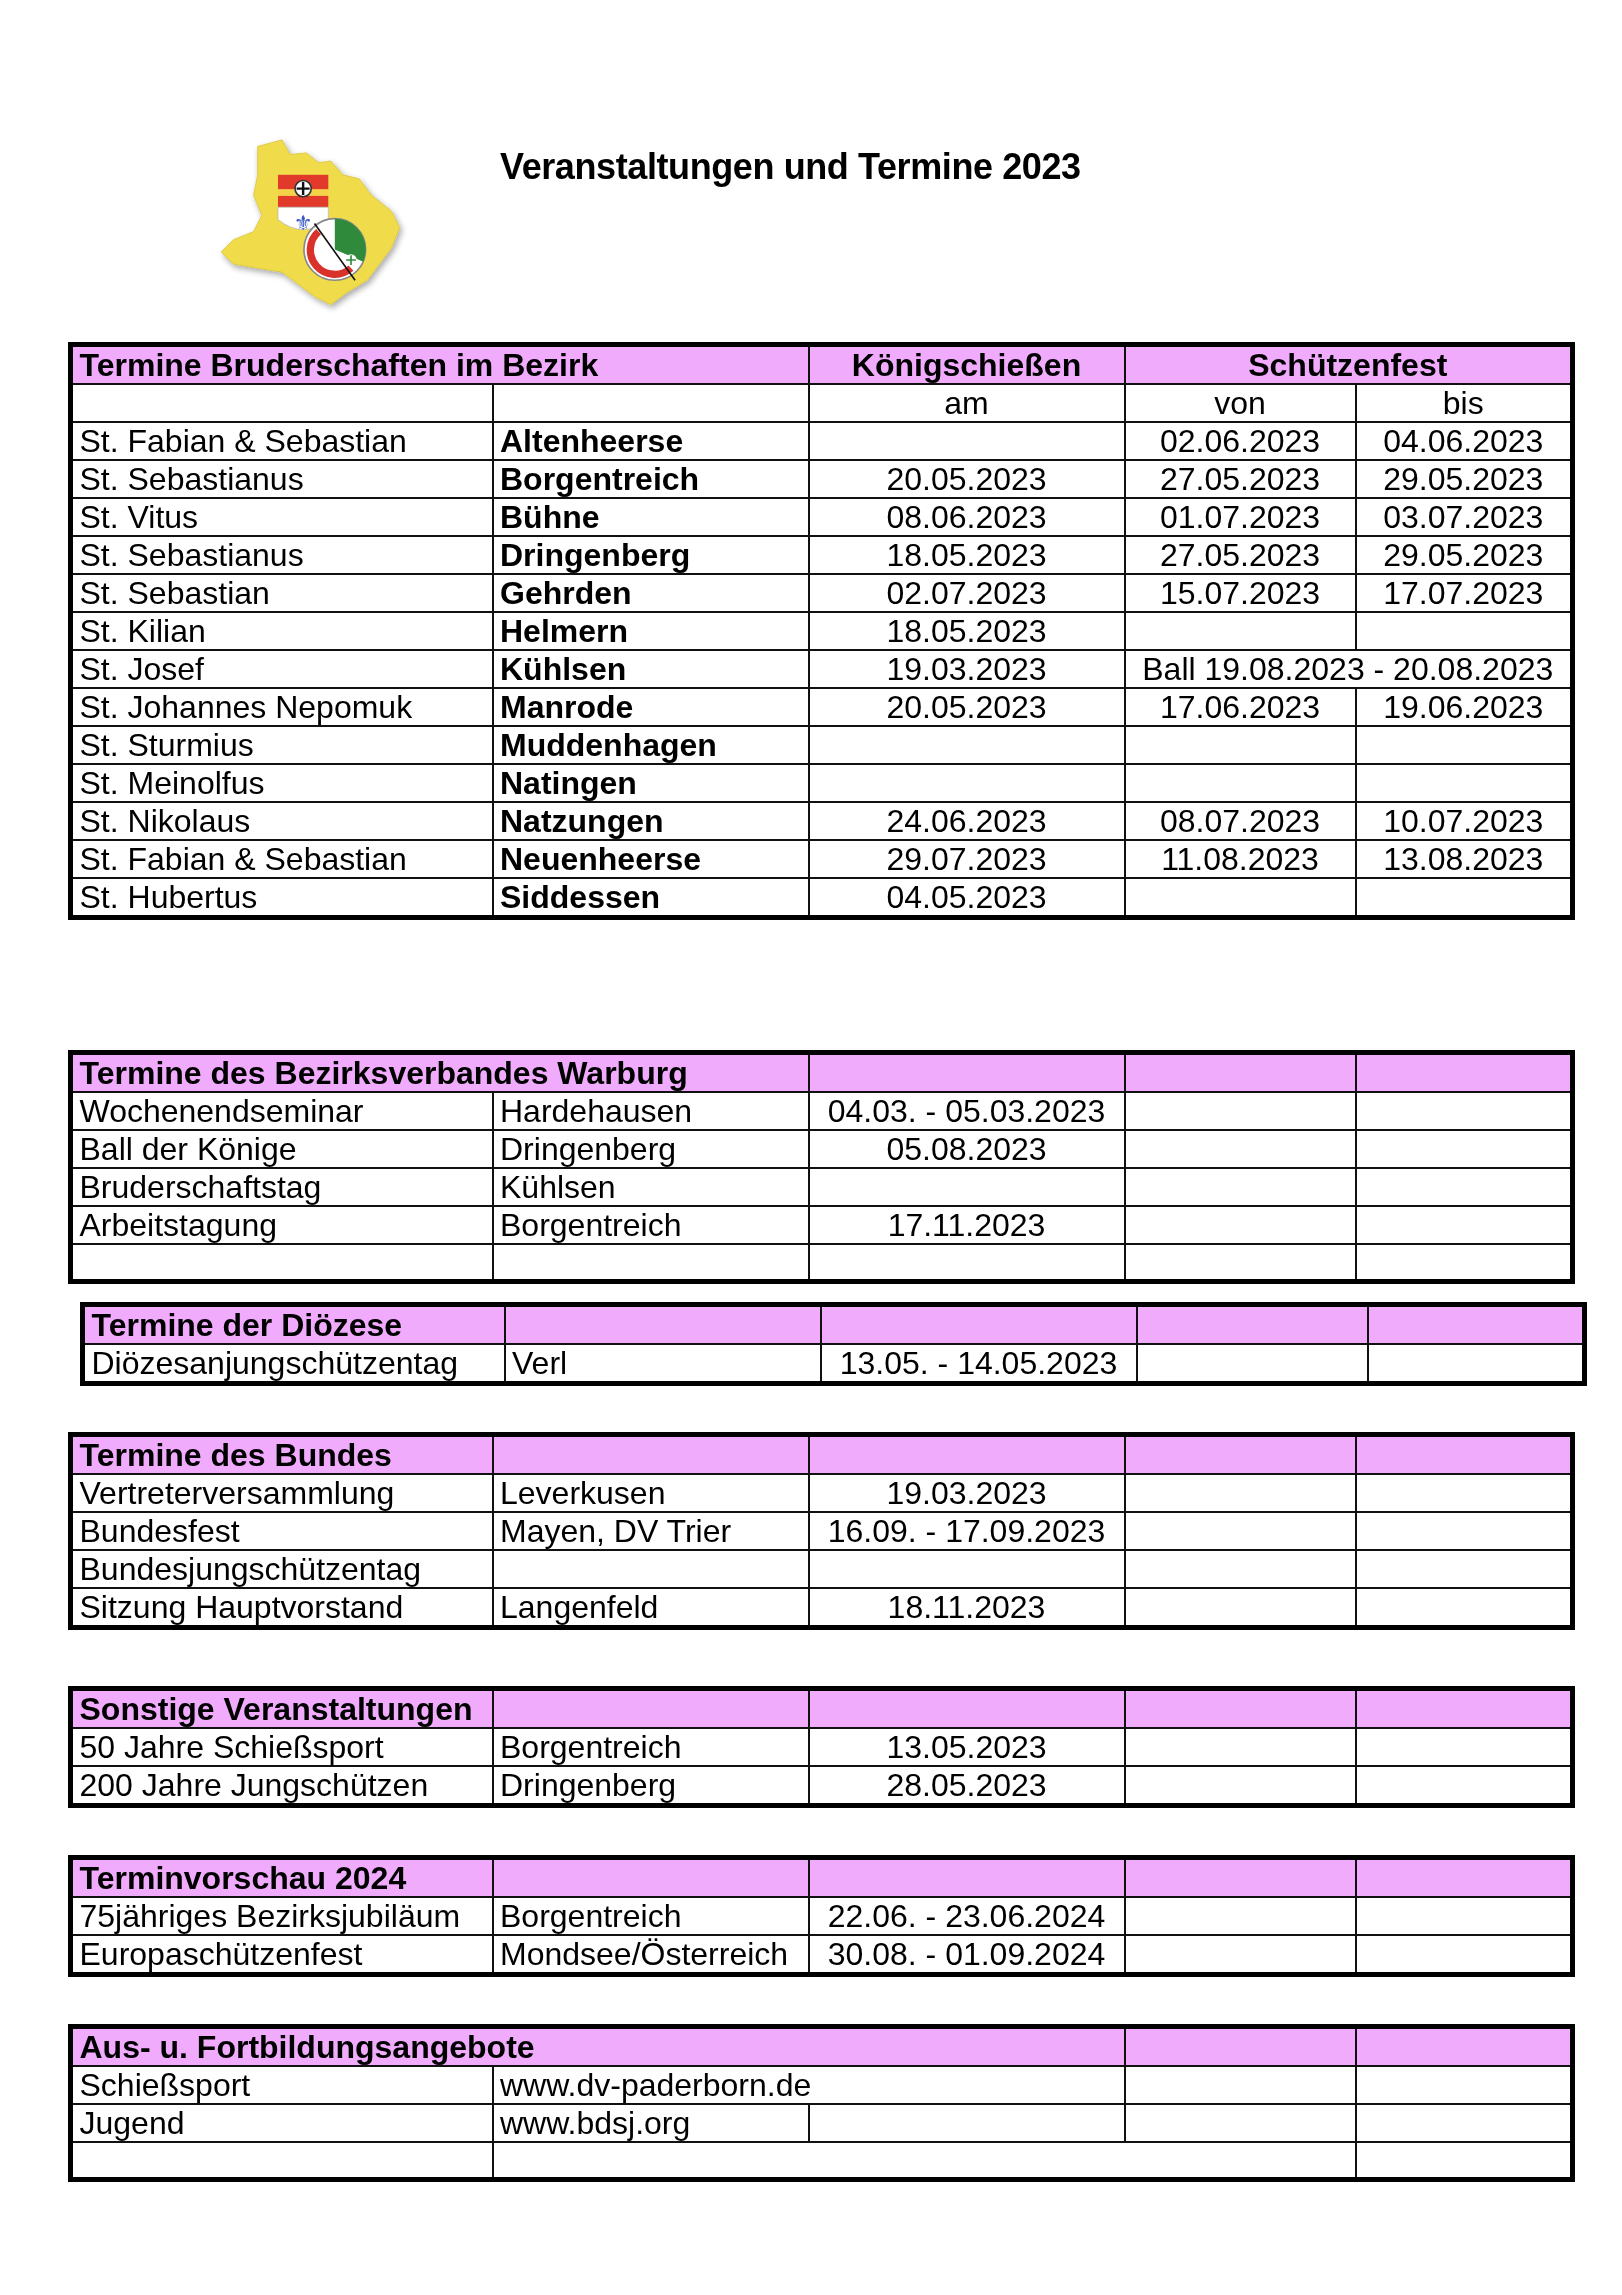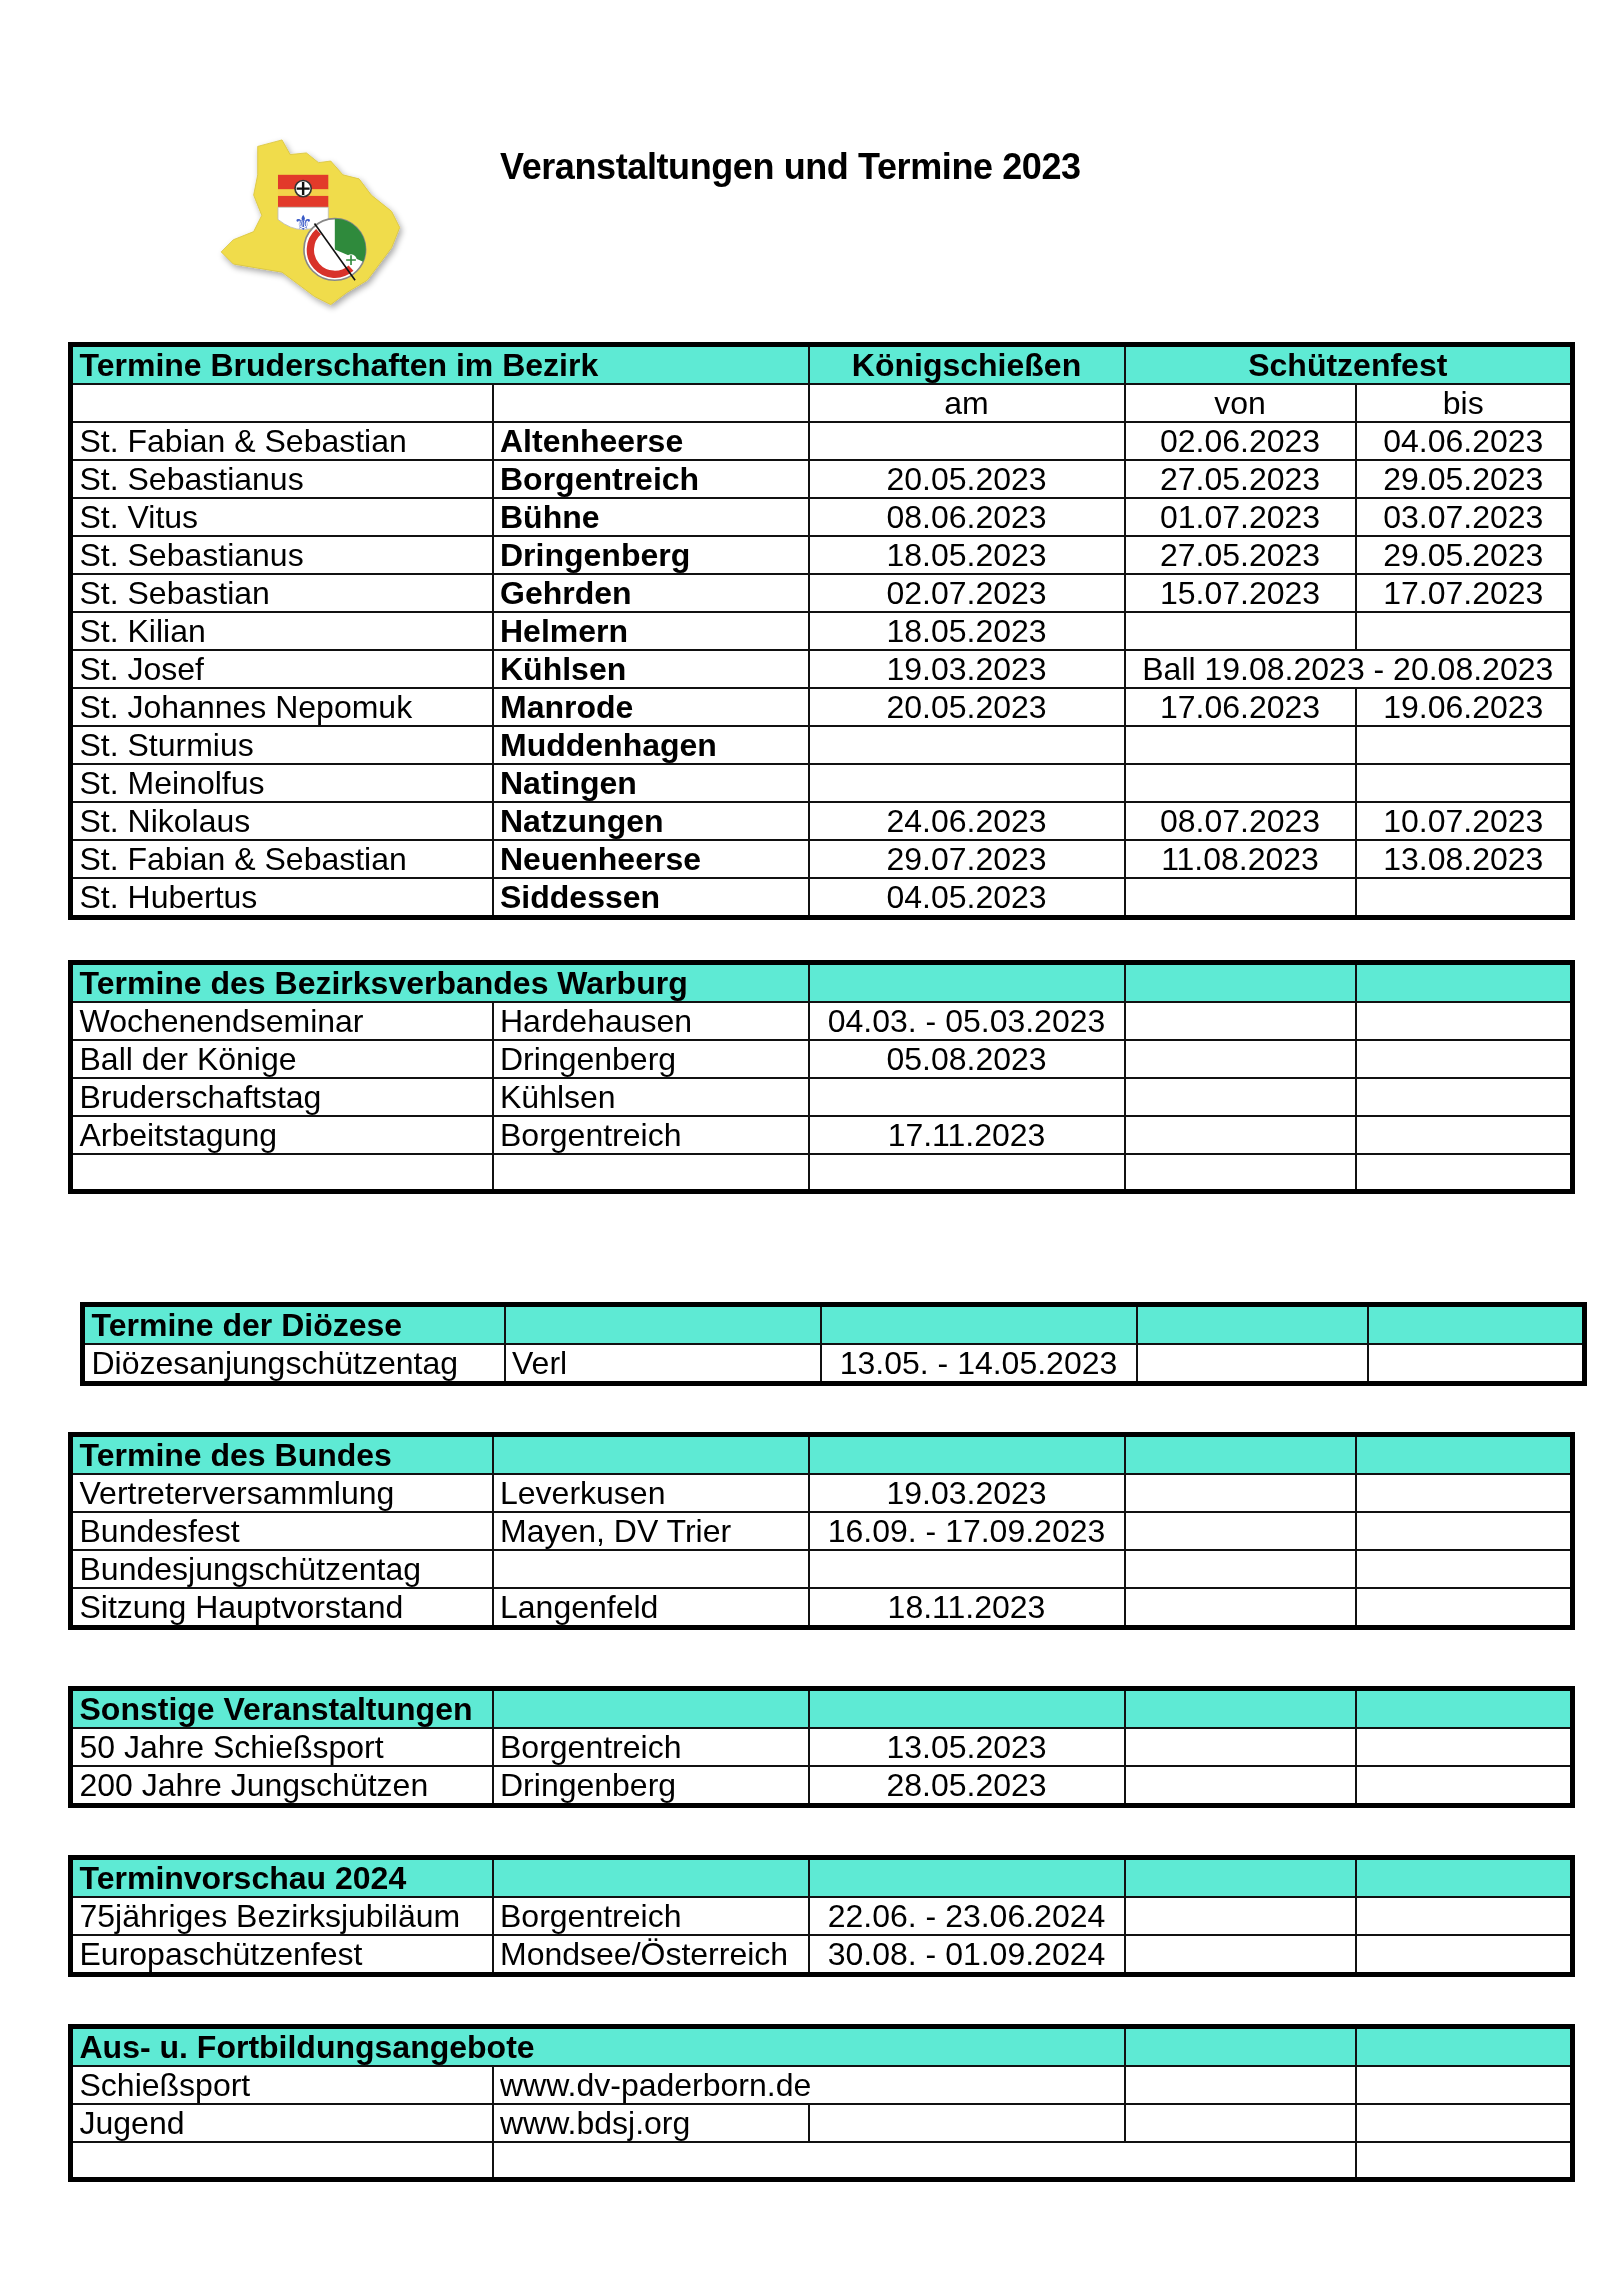--- a/index.html
+++ b/index.html
@@ -1,21 +1,21 @@
 <!DOCTYPE html>
 <html style="font-size:13px"><head>
 <meta charset="utf-8">
 <style>
   html, body { margin:0; padding:0; background:#ffffff; }
   body { width:1623px; height:2295px; position:relative; font-family:"Liberation Sans", sans-serif; color:#000; overflow:hidden; }
   .logo { position:absolute; left:209px; top:130px; width:211px; height:187px; }
   .title { position:absolute; left:500px; top:146px; font-size:36px; font-weight:bold; letter-spacing:-0.4px; white-space:nowrap; }
   table.sheet { position:absolute; left:68px; width:1503px; border-collapse:collapse; border:5.7px solid #000; table-layout:fixed; }
   table.sheet td { border:2.4px solid #111; height:37px; padding:0 6.5px; font-size:32px; line-height:36px; white-space:nowrap; overflow:visible; box-sizing:border-box; }
-  table.sheet tr.head td { background:#5eead4; font-weight:bold; }
+  table.sheet tr.head td { background:#f0abfc; font-weight:bold; }
   td.c { text-align:center; }
   td.b { font-weight:bold; }
   col.c1 { width:422px; } col.c2 { width:316px; } col.c3 { width:316px; } col.c4 { width:231px; } col.c5 { width:217px; }
 </style>
 </head>
 <body>
 
 <div class="logo">
   <svg width="211" height="187" viewBox="0 0 260 230">
     <defs>
@@ -161,21 +161,21 @@
       <tr>
         <td>St. Hubertus</td>
         <td class="b">Siddessen</td>
         <td class="c">04.05.2023</td>
         <td class="c"></td>
         <td class="c"></td>
       </tr>
     </tbody>
 </table>
 
-<table class="sheet" style="top:960px;padding-left:39px;">
+<table class="sheet" style="top:1050px;padding-left:39px;">
   <colgroup>
       <col class="c1">
       <col class="c2">
       <col class="c3">
       <col class="c4">
       <col class="c5">
     </colgroup>
   <tbody>
       <tr class="head">
     <td colspan="2">Termine des Bezirksverbandes Warburg</td>

